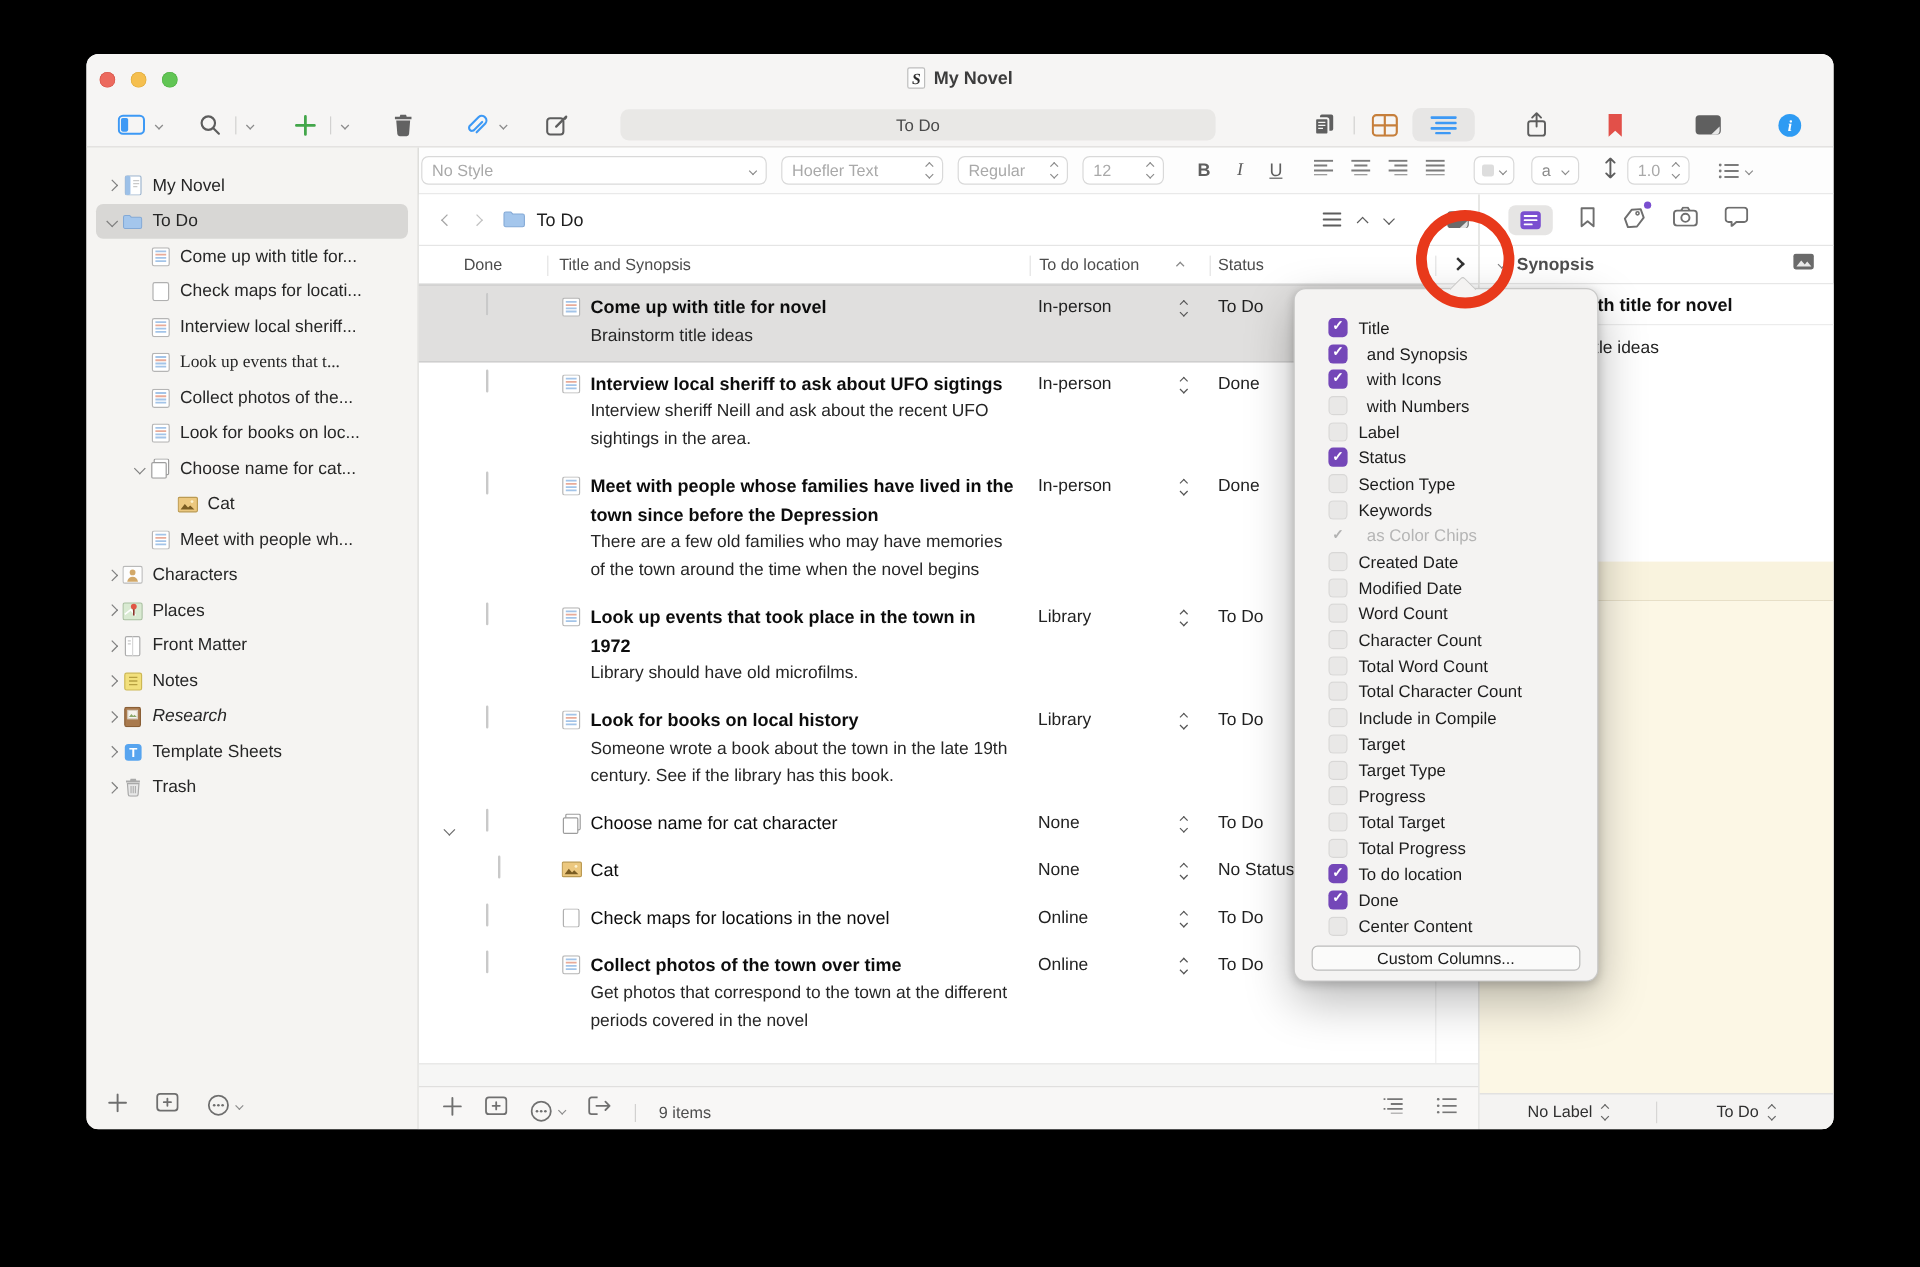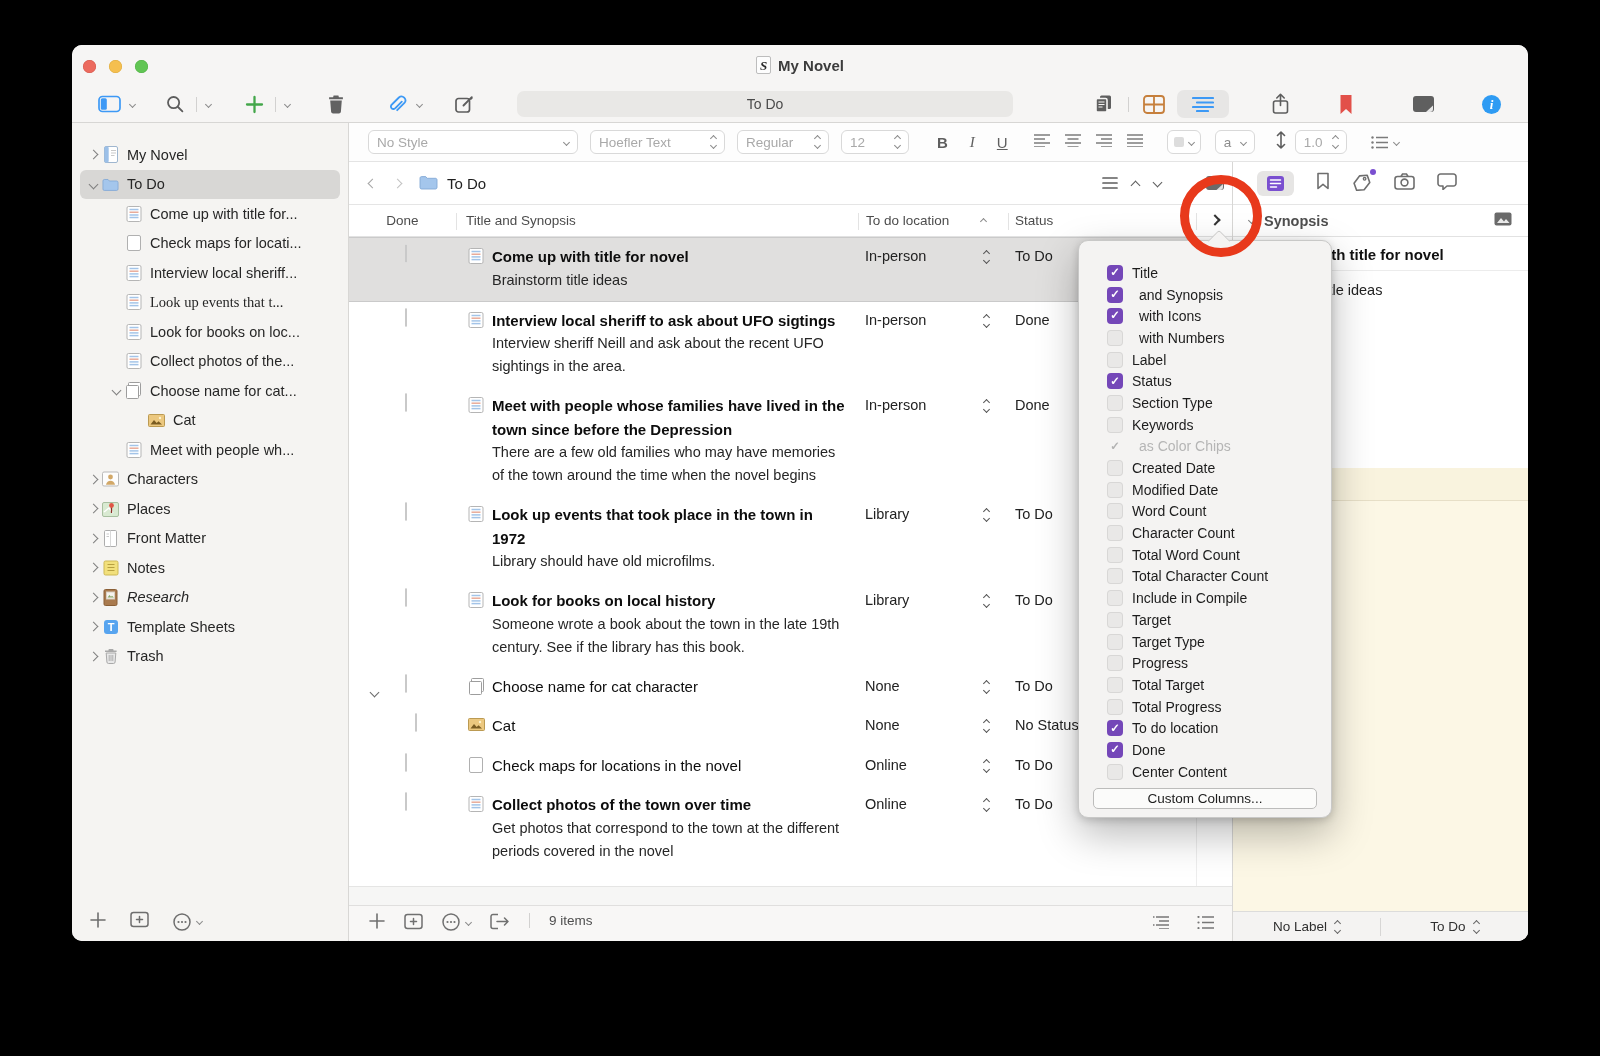--- a/index.html
+++ b/index.html
@@ -70,21 +70,21 @@
   .rsyn{font-size:14.5px;color:#262626;line-height:23px;max-width:356px}
   .rsyn:empty{display:none}
   .cell-loc{padding-left:10px;display:flex;justify-content:space-between;font-size:14.5px;color:#222;line-height:23.5px}
   .stepper{display:flex;flex-direction:column;gap:2px;margin-right:16px;margin-top:6px}
   .stepper .chev{border-color:#555}
   .cell-status{padding-left:10px;display:flex;font-size:14.5px;color:#222;line-height:23.5px}
   .s-label{display:inline-block;width:104px;white-space:nowrap;overflow:hidden}
   .schev{margin-top:8px;border-color:#6a6a6a}
   .mainfoot-strip{position:absolute;left:0;top:724px;width:100%;height:19px;background:#f6f6f5;border-top:1px solid #e5e5e4}
   .mainfoot{position:absolute;left:0;top:743px;width:100%;height:36px;background:#f8f7f6;border-top:1px solid #e0dfde;display:flex;align-items:center;color:#707070}
-  .mf-left{display:flex;align-items:flex-start;gap:19px;margin-left:20px}
+  .mf-left{display:flex;align-items:flex-end;gap:19px;margin-left:20px}
   .itemscount{font-size:13.5px;color:#4e4e4e}
   .mf-right{position:absolute;right:18px;display:flex;align-items:center;gap:28px}
 
   
   .inspector{position:absolute;left:1160px;top:117px;width:296px;bottom:0;background:#fff;border-left:1px solid #d8d7d5}
   .insp-iconbar{position:absolute;top:0;left:0;width:100%;height:43px;border-bottom:1px solid #e5e5e5;display:flex;align-items:center;padding-left:24px;gap:22px}
   .insp-pill{background:#e6e5e4;border-radius:6px;padding:4px 9px;display:flex;align-items:center}
   .insp-synhead{position:absolute;top:43px;left:0;width:100%;height:32px;border-bottom:1px solid #e2e2e2;display:flex;align-items:center;padding:0 16px;gap:10px}
   .insp-synhead .hl{font-size:14.5px;font-weight:bold;color:#4e4e4e;flex:1}
   .insp-card{position:absolute;top:75px;left:0;width:100%;height:231px;background:#fff}
@@ -221,21 +221,21 @@
             <svg width="21" height="21" viewBox="0 0 21 21">
               <circle cx="10.5" cy="10.5" r="9.5" fill="#2e9bf3"></circle>
               <text x="10.5" y="15" text-anchor="middle" font-family="Liberation Serif,serif" font-style="italic" font-weight="bold" font-size="13" fill="#fff">i</text>
             </svg>
           </span>
       </div>
     </div>
   </div>
 
   <div class="formatbar">
-    <div class="fb-ctl" style="width:210px;margin-left:19px">
+    <div class="fb-ctl" style="width:288px;margin-left:2px">
         <span>No Style</span>
         <span class="chev down sm"></span>
       </div>
     <div class="fb-ctl" style="width:135px;margin-left:12px">
         <span>Hoefler Text</span>
         <span class="fb-stack">
           <i class="chev up sm"></i>
           <i class="chev down sm"></i>
         </span>
       </div>
@@ -397,36 +397,36 @@
           </span>
     <span class="ticon">
             <svg width="16" height="16" viewBox="0 0 16 16">
               <rect x="1" y="0.5" width="14" height="15" rx="1.5" fill="#fff" stroke="#b5b5b5"></rect>
               <path d="M3.5 3.5h9" stroke="#a3c4e8" stroke-width="1.5"></path>
               <path d="M3.5 6.2h9" stroke="#e8ab99" stroke-width="1.5"></path>
               <path d="M3.5 8.9h9" stroke="#a3c4e8" stroke-width="1.5"></path>
               <path d="M3.5 11.6h9" stroke="#a3c4e8" stroke-width="1.5"></path>
             </svg>
           </span>
-    <span class="tlabel">Look for books on loc...</span>
+    <span class="tlabel">Collect photos of the...</span>
   </div>
         <div class="titem" style="padding-left: 27px;">
     <span class="tchev">
             <i class="chev" style="visibility: hidden;"></i>
           </span>
     <span class="ticon">
             <svg width="16" height="16" viewBox="0 0 16 16">
               <rect x="1" y="0.5" width="14" height="15" rx="1.5" fill="#fff" stroke="#b5b5b5"></rect>
               <path d="M3.5 3.5h9" stroke="#a3c4e8" stroke-width="1.5"></path>
               <path d="M3.5 6.2h9" stroke="#e8ab99" stroke-width="1.5"></path>
               <path d="M3.5 8.9h9" stroke="#a3c4e8" stroke-width="1.5"></path>
               <path d="M3.5 11.6h9" stroke="#a3c4e8" stroke-width="1.5"></path>
             </svg>
           </span>
-    <span class="tlabel">Collect photos of the...</span>
+    <span class="tlabel">Look for books on loc...</span>
   </div>
         <div class="titem" style="padding-left: 27px;">
     <span class="tchev">
             <i class="chev down"></i>
           </span>
     <span class="ticon">
             <svg width="17" height="17" viewBox="0 0 17 17">
               <rect x="3.5" y="0.5" width="12" height="13" rx="1" fill="#fff" stroke="#9d9d9d"></rect>
               <rect x="1.5" y="3.5" width="12" height="13" rx="1" fill="#fff" stroke="#9d9d9d"></rect>
             </svg>

